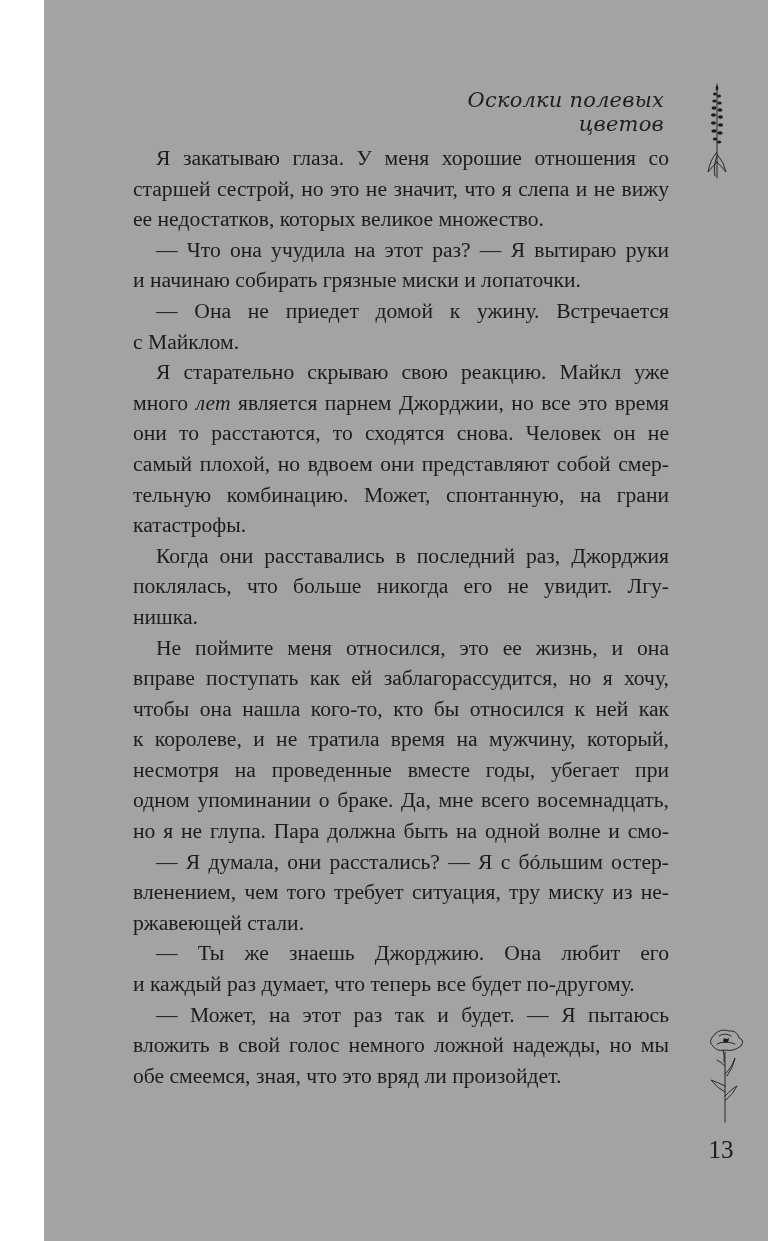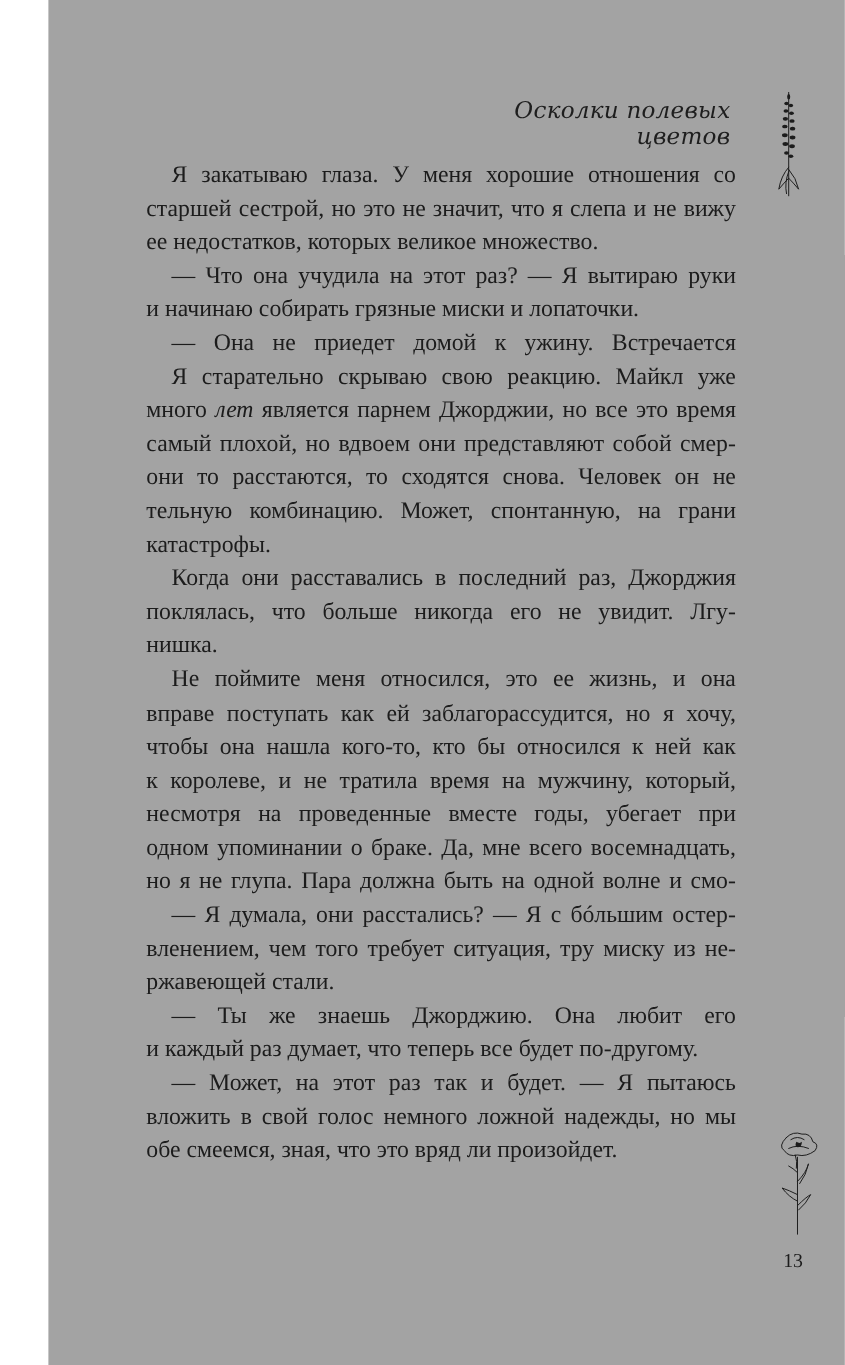--- a/index.html
+++ b/index.html
@@ -14,21 +14,21 @@
   .text-block {
     position: absolute; left: 89px; top: 143px; width: 536px;
     font-family: "Liberation Serif", serif;
     font-size: 21.6px; line-height: 30.6px; color: #1c1c1c;
   }
   .line { display: block; height: 30.6px; white-space: nowrap; text-align: justify; text-align-last: justify; }
   .line.last { text-align-last: left; }
   .line.indent { padding-left: 23px; }
   .page-number {
     position: absolute; left: 652px; top: 1136px; width: 50px; text-align: center;
-    font-family: "Liberation Serif", serif; font-size: 18px; color: #1c1c1c;
+    font-family: "Liberation Serif", serif; font-size: 25px; color: #1c1c1c;
   }
   .fireweed { position: absolute; left: 660px; top: 82px; width: 30px; width: 26px; height: 102px; }
   .poppy { position: absolute; left: 659px; top: 1026px; width: 46px; height: 100px; }
 </style>
 </head>
 <body>
 
 <div class="page">
 
   <div class="running-head">Осколки полевых цветов</div>
@@ -59,24 +59,25 @@
     </g>
   </svg>
 
   <div class="text-block">
     <span class="line indent">Я закатываю глаза. У меня хорошие отношения со</span>
     <span class="line">старшей сестрой, но это не значит, что я слепа и не вижу</span>
     <span class="line last">ее недостатков, которых великое множество.</span>
     <span class="line indent">— Что она учудила на этот раз? — Я вытираю руки</span>
     <span class="line last">и начинаю собирать грязные миски и лопаточки.</span>
     <span class="line indent">— Она не приедет домой к ужину. Встречается</span>
+    <span class="line last">с Майклом.</span>
     <span class="line indent">Я старательно скрываю свою реакцию. Майкл уже</span>
     <span class="line">много <em>лет</em> является парнем Джорджии, но все это время</span>
+    <span class="line">они то расстаются, то сходятся снова. Человек он не</span>
     <span class="line">самый плохой, но вдвоем они представляют собой смер-</span>
-    <span class="line">они то расстаются, то сходятся снова. Человек он не</span>
     <span class="line">тельную комбинацию. Может, спонтанную, на грани</span>
     <span class="line last">катастрофы.</span>
     <span class="line indent">Когда они расставались в последний раз, Джорджия</span>
     <span class="line">поклялась, что больше никогда его не увидит. Лгу-</span>
     <span class="line last">нишка.</span>
     <span class="line indent">Не поймите меня относился, это ее жизнь, и она</span>
     <span class="line">вправе поступать как ей заблагорассудится, но я хочу,</span>
     <span class="line">чтобы она нашла кого-то, кто бы относился к ней как</span>
     <span class="line">к королеве, и не тратила время на мужчину, который,</span>
     <span class="line">несмотря на проведенные вместе годы, убегает при</span>

